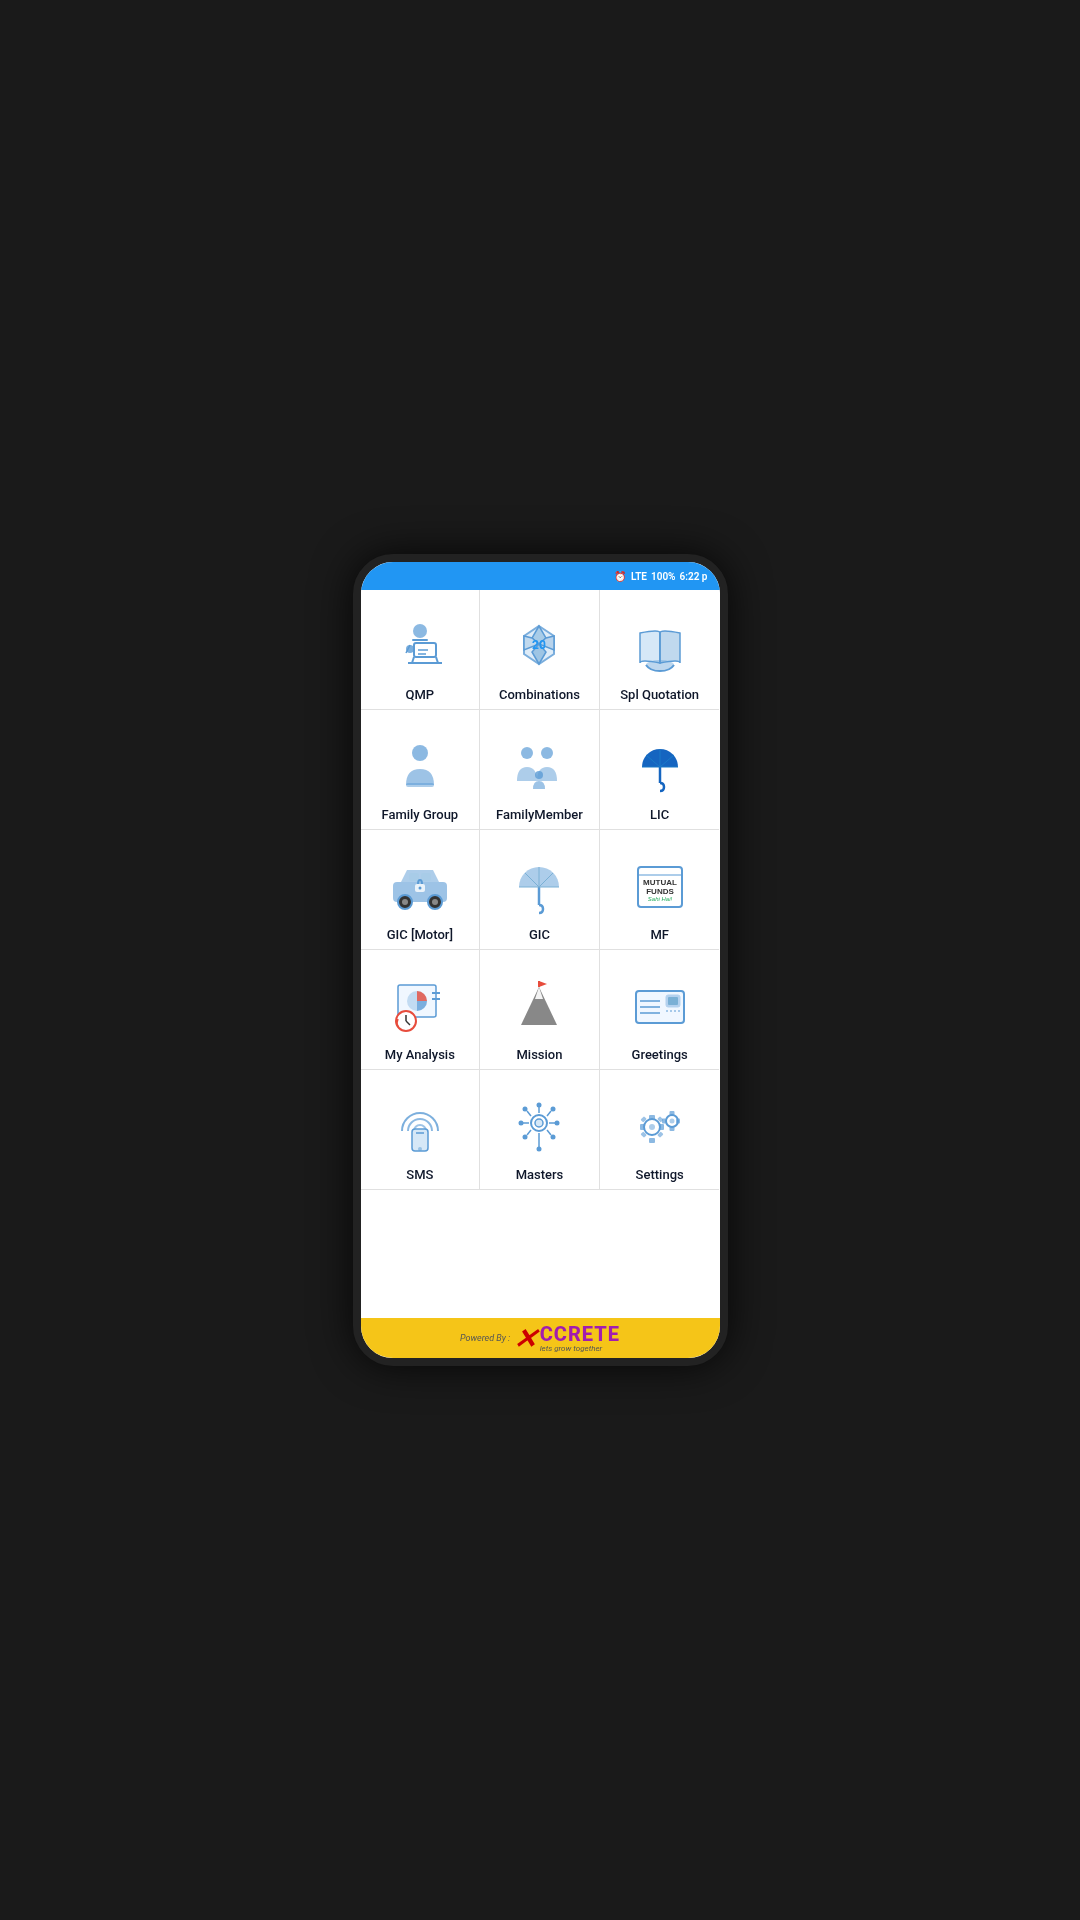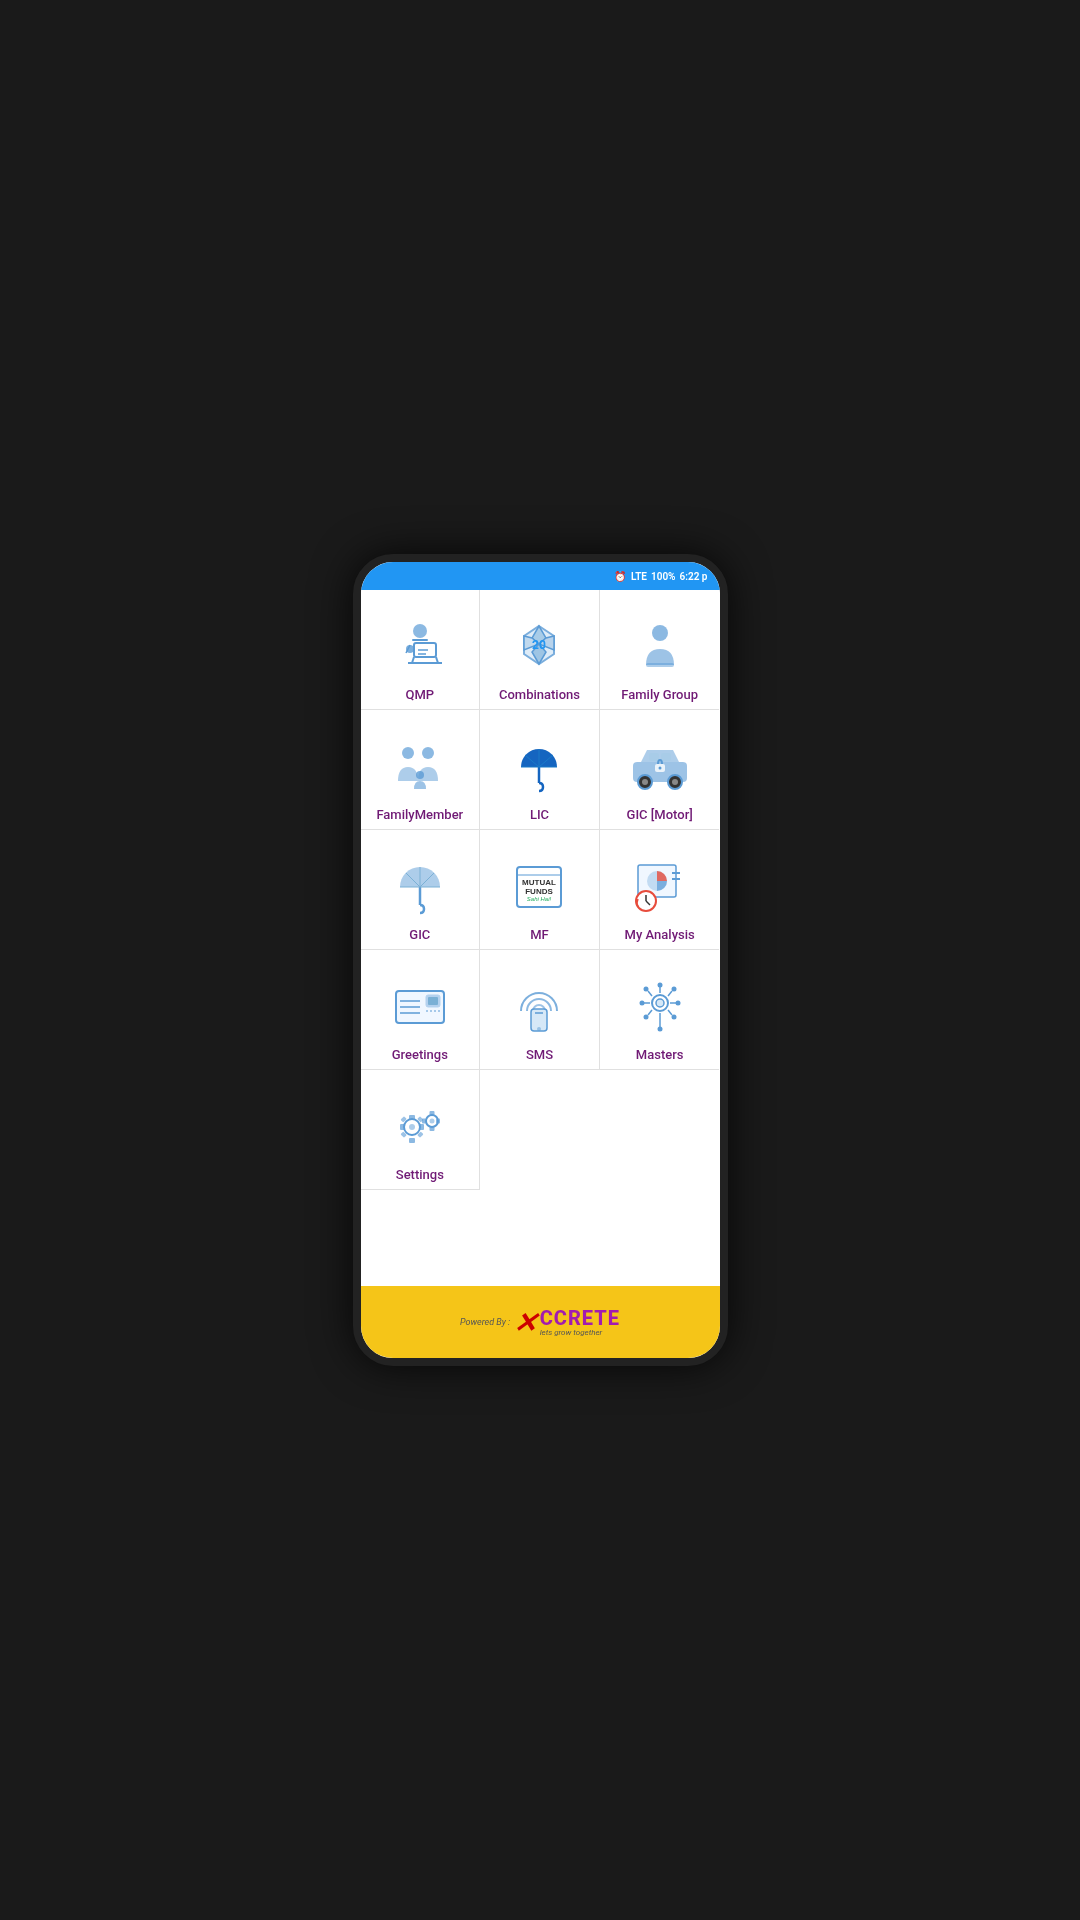--- a/index.html
+++ b/index.html
@@ -125,29 +125,29 @@
       width: 64px;
       height: 64px;
       display: flex;
       align-items: center;
       justify-content: center;
       margin-bottom: 8px;
     }
 
     .grid-label {
       font-size: 13px;
-      color: #701a75;
+      color: #0f172a;
       text-align: center;
       font-weight: 500;
       line-height: 1.2;
     }
 
     .footer {
       background: #F5C518;
-      height: 72px;
+      height: 40px;
       display: flex;
       align-items: center;
       justify-content: center;
       gap: 4px;
       padding: 0 16px;
     }
 
     .footer-powered {
       font-size: 9px;
       color: #555;
@@ -244,20 +244,34 @@
               <polygon points="29,8 22,20 29,26 36,20" stroke="#5b9bd5" stroke-width="1.5" fill="#a8cce8"></polygon>
               <polygon points="14,18 22,20 29,26 14,32" stroke="#5b9bd5" stroke-width="1.5" fill="#c0d9ee"></polygon>
               <polygon points="44,18 36,20 29,26 44,32" stroke="#5b9bd5" stroke-width="1.5" fill="#b8d3ec"></polygon>
               <polygon points="29,46 22,34 29,26 36,34" stroke="#5b9bd5" stroke-width="1.5" fill="#9ec5e4"></polygon>
               <text x="29" y="31" text-anchor="middle" font-size="12" font-weight="bold" fill="#2196F3">20</text>
             </svg>
           </div>
           <span class="grid-label">Combinations</span>
         </div>
 
+        <div class="grid-item">
+          <div class="icon-wrap">
+            <svg width="56" height="56" viewBox="0 0 56 56" fill="none">
+
+              <path d="M8,14 Q28,10 28,14 L28,44 Q8,40 8,44 Z" stroke="#5b9bd5" stroke-width="1.5" fill="#d6e8f7"></path>
+              <path d="M48,14 Q28,10 28,14 L28,44 Q48,40 48,44 Z" stroke="#5b9bd5" stroke-width="1.5" fill="#c0d9ee"></path>
+              <line x1="28" y1="14" x2="28" y2="44" stroke="#5b9bd5" stroke-width="1.5"></line>
+
+              <ellipse cx="28" cy="46" rx="14" ry="5" fill="#5b9bd5" opacity="0.4"></ellipse>
+              <path d="M14,46 Q18,52 28,52 Q38,52 42,46" stroke="#5b9bd5" stroke-width="2" fill="none"></path>
+            </svg>
+          </div>
+          <span class="grid-label">Spl Quotation</span>
+        </div>
 
         <div class="grid-item">
           <div class="icon-wrap">
             <svg width="56" height="56" viewBox="0 0 56 56" fill="none">
               <circle cx="28" cy="14" r="8" fill="#5b9bd5" opacity="0.7"></circle>
               <path d="M14,46 Q14,30 28,30 Q42,30 42,46" fill="#5b9bd5" opacity="0.6"></path>
               <rect x="14" y="44" width="28" height="4" rx="2" fill="#5b9bd5" opacity="0.5"></rect>
             </svg>
           </div>
           <span class="grid-label">Family Group</span>
@@ -365,20 +379,35 @@
 
               <circle cx="16" cy="42" r="10" stroke="#e74c3c" stroke-width="2" fill="white"></circle>
               <line x1="16" y1="36" x2="16" y2="42" stroke="#333" stroke-width="1.5"></line>
               <line x1="16" y1="42" x2="20" y2="46" stroke="#333" stroke-width="1.5"></line>
               <path d="M8,40 Q6,44 8,48" stroke="#e74c3c" stroke-width="1.5" fill="none"></path>
             </svg>
           </div>
           <span class="grid-label">My Analysis</span>
         </div>
 
+        <div class="grid-item">
+          <div class="icon-wrap">
+            <svg width="56" height="56" viewBox="0 0 56 56" fill="none">
+
+              <polygon points="28,8 10,46 46,46" fill="#555" opacity="0.7"></polygon>
+              <polygon points="28,8 22,24 34,24" fill="#888" opacity="0.6"></polygon>
+
+              <polygon points="28,8 24,20 32,20" fill="white" opacity="0.9"></polygon>
+
+              <line x1="28" y1="8" x2="28" y2="2" stroke="#e74c3c" stroke-width="2"></line>
+              <polygon points="28,2 36,5 28,8" fill="#e74c3c"></polygon>
+            </svg>
+          </div>
+          <span class="grid-label">Mission</span>
+        </div>
 
         <div class="grid-item">
           <div class="icon-wrap">
             <svg width="60" height="56" viewBox="0 0 60 56" fill="none">
 
               <rect x="6" y="12" width="48" height="32" rx="3" stroke="#5b9bd5" stroke-width="2" fill="#f0f7ff"></rect>
 
               <rect x="36" y="16" width="14" height="12" rx="2" fill="#5b9bd5" opacity="0.4" stroke="#5b9bd5" stroke-width="1"></rect>
               <rect x="38" y="18" width="10" height="8" rx="1" fill="#7ab0d5"></rect>
 

